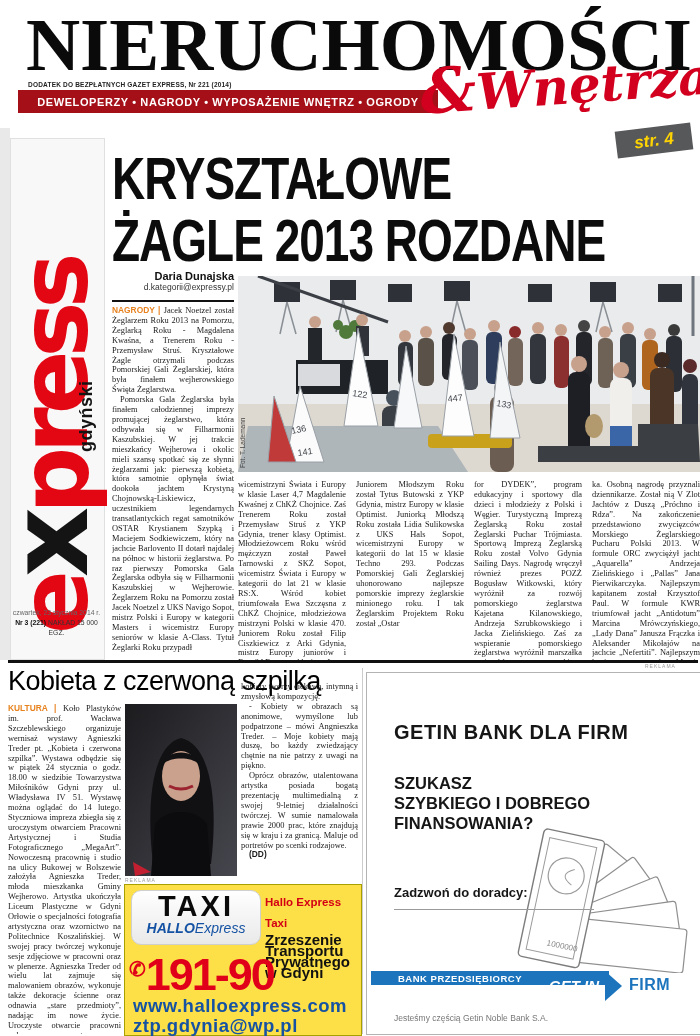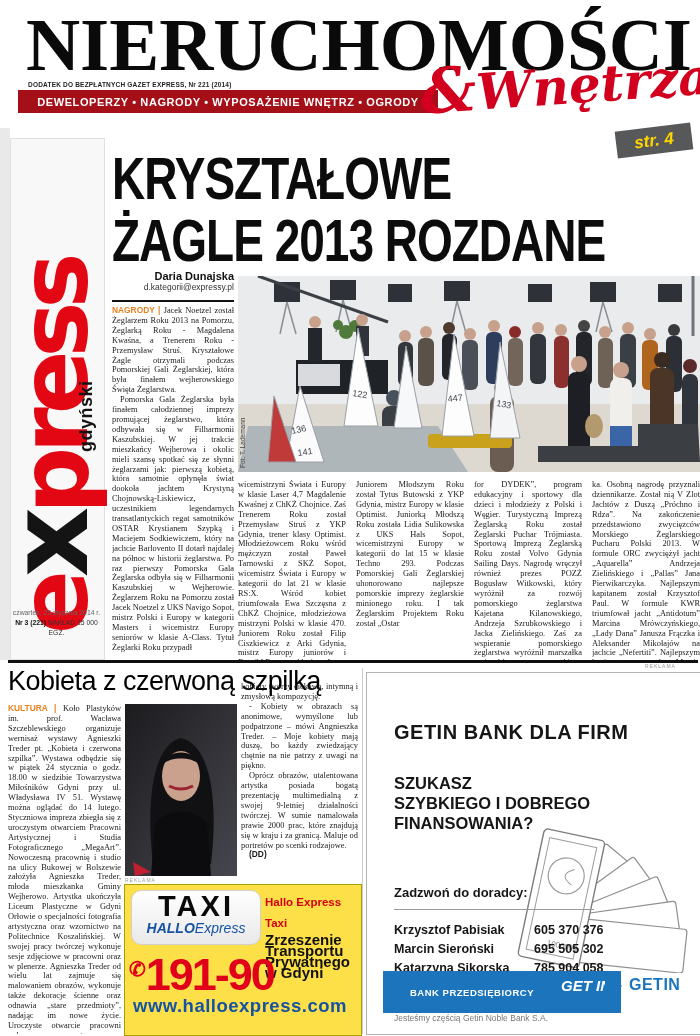--- a/index.html
+++ b/index.html
@@ -85,21 +85,21 @@
   #getin-ad{position:absolute;left:366px;top:672px;width:331px;height:361px;background:#fff;border:1px solid #b3b3b3;padding-left:7px;}
   #getin-title{position:absolute;left:27px;top:48px;font-weight:bold;font-size:20px;letter-spacing:.5px;color:#161616;}
   #getin-q{position:absolute;left:27px;top:100px;font-weight:bold;font-size:16.5px;line-height:20px;color:#161616;}
   #getin-money{position:absolute;right:10px;top:140px;}
   #getin-cta{position:absolute;left:27px;top:212px;font-weight:bold;font-size:13px;color:#161616;}
   #getin-hr{position:absolute;left:27px;top:236px;width:200px;border-bottom:1px solid #9a9a9a;}
   #getin-adv{position:absolute;left:27px;top:248px;width:250px;font-size:12.5px;line-height:19px;font-weight:bold;color:#161616;}
   #getin-adv .row{display:flex;}
   #getin-adv .nm{width:140px;}
   #getin-bar{position:absolute;left:0;top:298px;width:331px;height:30px;}
-  #getin-bar .blue{position:absolute;left:16px;top:0;width:238px;height:42px;background:#1c75bc;display:flex;align-items:center;}
+  #getin-bar .blue{position:absolute;left:4px;top:0;width:238px;height:14px;background:#1c75bc;display:flex;align-items:center;}
   #getin-bar .lbl{color:#fff;font-weight:bold;font-size:9.5px;letter-spacing:.5px;margin-left:27px;}
   #getin-bar .getin{position:absolute;right:10px;top:6px;color:#fff;font-weight:900;font-style:italic;font-size:15px;}
   #getin-bar .arrow{position:absolute;left:238px;top:0;width:0;height:0;border-left:17px solid #1c75bc;
                     border-top:15px solid transparent;border-bottom:15px solid transparent;}
   #getin-bar .bank{position:absolute;left:262px;top:5px;color:#1c75bc;font-weight:900;font-size:16px;letter-spacing:.5px;}
   #getin-foot{position:absolute;left:27px;top:340px;font-size:8.5px;color:#777;}
 </style>
 </head>
 <body>
 
@@ -350,20 +350,21 @@
       <div class="t">TAXI</div>
       <div class="h"><b>HALLO</b><span>Express</span></div>
     </div>
     <div id="taxi-right">
       <div class="r1">Hallo Express Taxi</div>
       <div class="r2">Zrzeszenie Transportu</div>
       <div class="r2">Prywatnego w Gdyni</div>
     </div>
     <div id="taxi-num"><span class="ph">✆</span><span>191-90</span></div>
     <div id="taxi-web">www.halloexpress.com</div>
+    <div id="taxi-mail">ztp.gdynia@wp.pl</div>
   </div>
 
   <div id="getin-reklama" class="reklama">REKLAMA</div>
   <div id="getin-ad">
     <div id="getin-title">GETIN BANK DLA FIRM</div>
     <div id="getin-q">
       <div>SZUKASZ</div>
       <div>SZYBKIEGO I DOBREGO</div>
       <div>FINANSOWANIA?</div>
     </div>
@@ -393,39 +394,25 @@
         <rect x="40" y="96" width="130" height="62" rx="4" fill="#fff" stroke="#7d7d7d" stroke-width="1.4"></rect>
         <rect x="48" y="103" width="114" height="48" fill="none" stroke="#9c9c9c" stroke-width="1"></rect>
         <circle cx="128" cy="127" r="18" fill="none" stroke="#9c9c9c" stroke-width="1.2"></circle>
         <path d="M120,134 q8,-16 16,0" fill="none" stroke="#9c9c9c" stroke-width="1"></path>
         <text x="56" y="130" font-size="8" fill="#8a8a8a" transform="rotate(90 60 126)">1000000</text>
       </g>
     </svg>
 
     <div id="getin-cta">Zadzwoń do doradcy:</div>
     <div id="getin-hr"></div>
-    <div id="getin-adv">
-      <div class="row">
-        <span class="nm">Krzysztof Pabisiak</span>
-        <span>605 370 376</span>
-      </div>
-      <div class="row">
-        <span class="nm">Marcin Sieroński</span>
-        <span>695 505 302</span>
-      </div>
-      <div class="row">
-        <span class="nm">Katarzyna Sikorska</span>
-        <span>785 904 058</span>
-      </div>
-    </div>
 
     <div id="getin-bar">
       <div class="blue">
         <span class="lbl">BANK PRZEDSIĘBIORCY</span>
         <span class="getin">GET IN</span>
       </div>
       <div class="arrow"></div>
-      <span class="bank">GETIN</span>
+      <span class="bank">FIRM</span>
     </div>
     <div id="getin-foot">Jesteśmy częścią Getin Noble Bank S.A.</div>
   </div>
 
 </div>
 
 </body></html>

